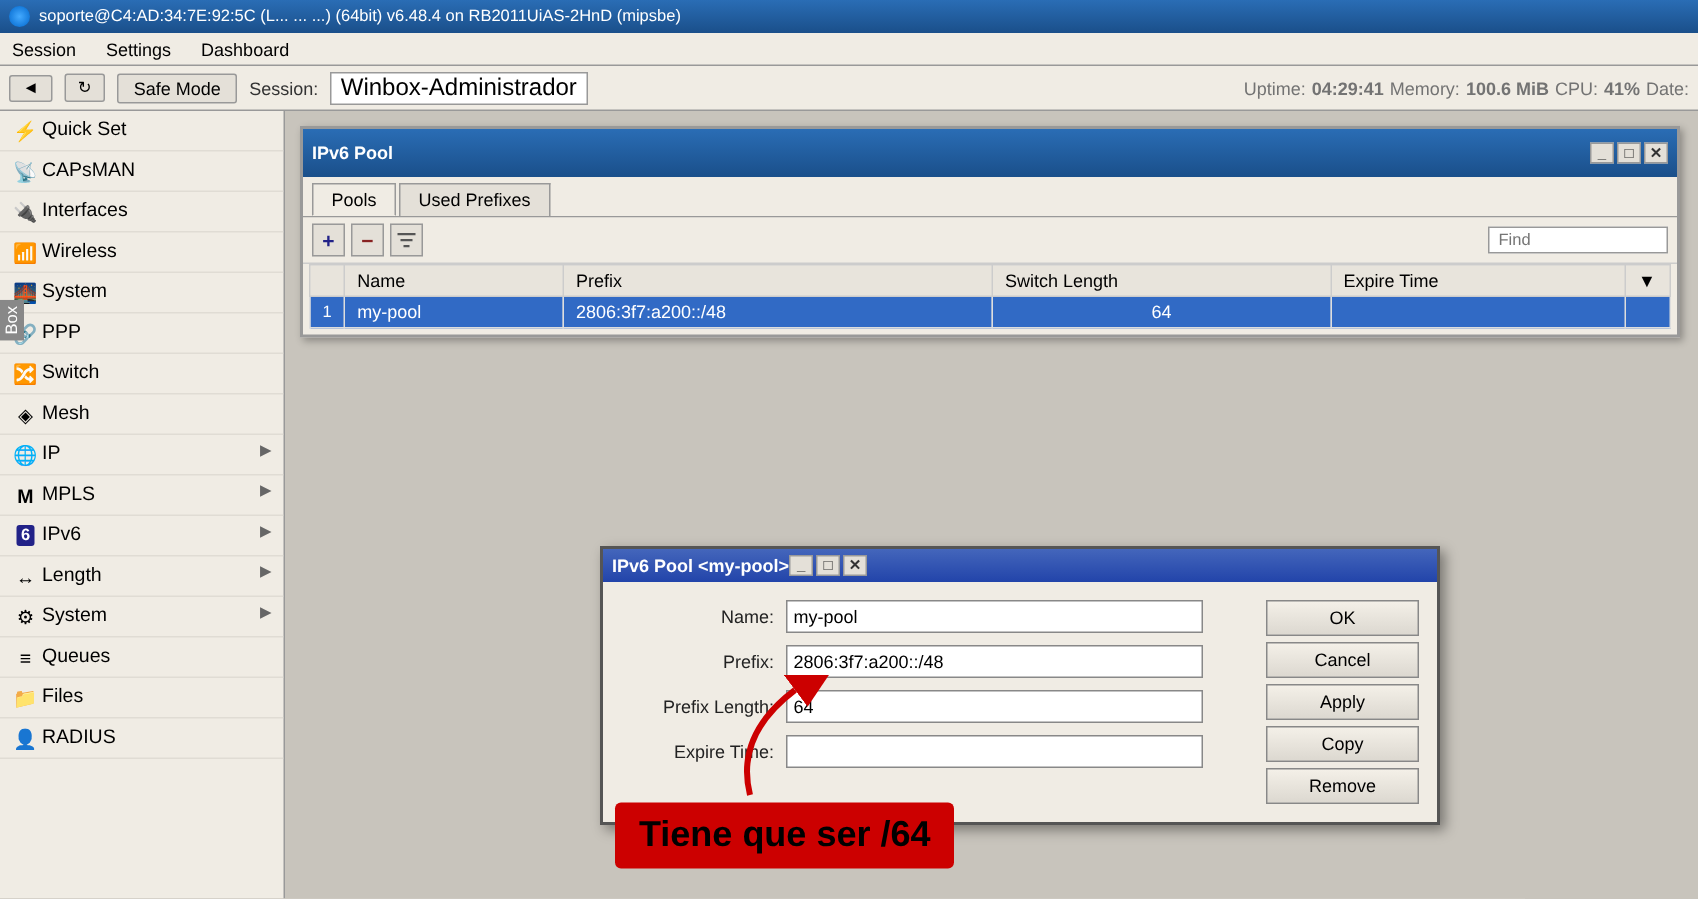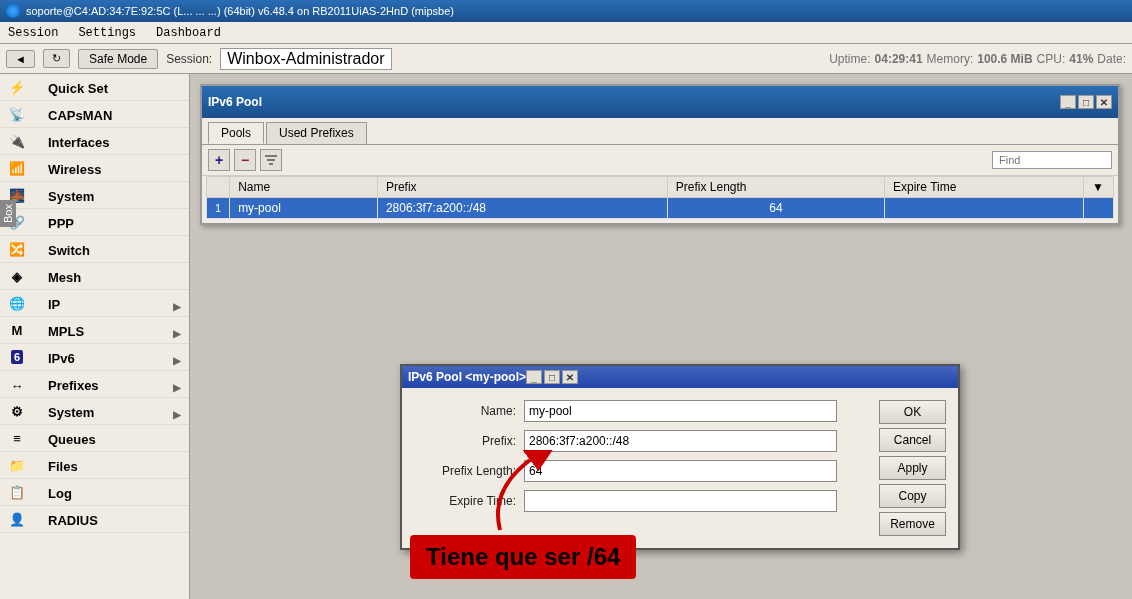--- a/index.html
+++ b/index.html
@@ -5,38 +5,38 @@
     * { box-sizing: border-box; margin: 0; padding: 0; }
     body { font-family: 'Segoe UI', Tahoma, sans-serif; font-size: 12px; background: #d4d0c8; overflow: hidden; width: 1132px; height: 599px; }
 
     
     .title-bar { background: linear-gradient(to bottom, #2a6db5, #1a4f8a); color: white; padding: 3px 6px; display: flex; align-items: center; justify-content: space-between; height: 22px; font-size: 11px; }
     .title-bar-left { display: flex; align-items: center; gap: 6px; }
     .title-bar-icon { width: 14px; height: 14px; background: radial-gradient(circle, #4af, #06c); border-radius: 50%; }
 
     
     .menu-bar { background: #f0ece4; border-bottom: 1px solid #999; padding: 2px 4px; display: flex; gap: 12px; font-size: 12px; height: 22px; align-items: center; }
-    .menu-item { cursor: pointer; padding: 1px 4px; font-family: Liberation Mono, monospace; }
+    .menu-item { cursor: pointer; padding: 1px 4px; }
 
     
     .toolbar { background: #f0ece4; border-bottom: 1px solid #999; padding: 3px 6px; display: flex; align-items: center; gap: 8px; height: 30px; }
     .toolbar-btn { background: #e4e0d8; border: 1px solid #999; border-radius: 2px; padding: 2px 8px; cursor: pointer; font-size: 11px; display: flex; align-items: center; gap: 3px; }
     .safe-mode-btn { background: #e4e0d8; border: 1px solid #999; border-radius: 2px; padding: 2px 10px; font-size: 12px; }
     .session-label { font-size: 12px; color: #333; }
     .session-value { background: white; border: 1px solid #999; padding: 1px 6px; font-size: 16px; min-width: 120px; }
     .toolbar-right { margin-left: auto; font-size: 12px; color: #737373; display: flex; gap: 4px; }
     .toolbar-right span { font-weight: normal; }
     .toolbar-right strong { font-weight: bold; }
 
     
     .main-layout { display: flex; height: calc(599px - 74px); }
 
     
     .sidebar { width: 190px; background: #f0ece4; border-right: 1px solid #999; overflow-y: auto; flex-shrink: 0; }
-    .sidebar-item { display: flex; align-items: flex-end; gap: 22px; padding: 4px 8px; cursor: pointer; font-size: 13px; border-bottom: 1px solid #e0dcd4; font-weight: bold; }
+    .sidebar-item { display: flex; align-items: flex-start; gap: 2px; padding: 4px 8px; cursor: pointer; font-size: 13px; border-bottom: 1px solid #e0dcd4; }
     .sidebar-item.has-arrow { justify-content: space-between; }
     .sidebar-icon { width: 18px; height: 18px; display: flex; align-items: center; justify-content: center; flex-shrink: 0; }
     .sidebar-label { flex: 1; }
     .arrow-right { font-size: 10px; color: #666; }
 
     
     .content-area { flex: 1; background: #c8c4bc; position: relative; overflow: hidden; }
 
     
     .pool-window { position: absolute; top: 10px; left: 10px; width: 920px; background: #f0ece4; border: 2px solid #999; box-shadow: 2px 2px 5px rgba(0,0,0,0.3); }
@@ -66,21 +66,21 @@
 
     
     .pool-dialog { position: absolute; top: 290px; left: 210px; width: 560px; background: #f0ece4; border: 2px solid #555; box-shadow: 3px 3px 8px rgba(0,0,0,0.4); z-index: 100; }
     .dialog-titlebar { background: linear-gradient(to bottom, #4466bb, #2244aa); color: white; padding: 3px 6px; display: flex; align-items: center; height: 22px; font-size: 12px; font-weight: bold; }
     .dialog-body { display: flex; padding: 12px; gap: 10px; }
     .dialog-fields { flex: 1; display: flex; flex-direction: column; gap: 8px; }
     .field-row { display: flex; align-items: center; }
     .field-label { width: 110px; text-align: right; padding-right: 8px; font-size: 12px; color: #222; }
     .field-input { flex: 1; border: 1px solid #888; padding: 2px 4px; font-size: 12px; background: white; height: 22px; }
     .field-input.cursor-active { caret-color: #000; }
-    .dialog-buttons { display: flex; flex-direction: column; gap: 4px; width: 67px; flex-shrink: 0; margin-left: 32px; }
+    .dialog-buttons { display: flex; flex-direction: column; gap: 4px; width: 102px; flex-shrink: 0; margin-left: 32px; }
     .dialog-btn { padding: 4px 0; border: 1px solid #888; background: linear-gradient(to bottom, #f4f0e8, #dcd8d0); cursor: pointer; font-size: 12px; text-align: center; width: 100%; }
     .red-label { background: #cc0000; color: #000000; font-size: 24px; font-weight: bold; padding: 8px 16px; border-radius: 4px; display: inline-block; }
 
     
     .icon-quickset::before { content: "⚡"; }
     .icon-capsman::before { content: "📡"; }
     .icon-interfaces::before { content: "🔌"; }
     .icon-wireless::before { content: "📶"; }
     .icon-bridge::before { content: "🌉"; }
     .icon-ppp::before { content: "🔗"; }
@@ -179,39 +179,35 @@
       <span class="sidebar-label">MPLS</span>
       <span class="arrow-right">▶</span>
     </div>
     <div class="sidebar-item has-arrow">
       <span class="sidebar-icon icon-ipv6"></span>
       <span class="sidebar-label">IPv6</span>
       <span class="arrow-right">▶</span>
     </div>
     <div class="sidebar-item has-arrow">
       <span class="sidebar-icon icon-routing"></span>
-      <span class="sidebar-label">Prefixes</span>
+      <span class="sidebar-label">Length</span>
       <span class="arrow-right">▶</span>
     </div>
     <div class="sidebar-item has-arrow">
       <span class="sidebar-icon icon-system"></span>
       <span class="sidebar-label">System</span>
       <span class="arrow-right">▶</span>
     </div>
     <div class="sidebar-item">
       <span class="sidebar-icon icon-queues"></span>
       <span class="sidebar-label">Queues</span>
     </div>
     <div class="sidebar-item">
       <span class="sidebar-icon icon-files"></span>
       <span class="sidebar-label">Files</span>
-    </div>
-    <div class="sidebar-item">
-      <span class="sidebar-icon icon-log"></span>
-      <span class="sidebar-label">Log</span>
     </div>
     <div class="sidebar-item">
       <span class="sidebar-icon icon-radius"></span>
       <span class="sidebar-label">RADIUS</span>
     </div>
   </div>
 
   <div class="content-area">
 
     <div class="pool-window">
@@ -242,21 +238,21 @@
         <input class="find-input" type="text" placeholder="Find" style="">
       </div>
 
       <div style="padding: 0 4px 4px;">
         <table class="pool-table">
           <thead>
             <tr>
               <th style="width:20px;"></th>
               <th>Name</th>
               <th>Prefix</th>
-              <th>Prefix Length</th>
+              <th>Switch Length</th>
               <th>Expire Time</th>
               <th>▼</th>
             </tr>
           </thead>
           <tbody>
             <tr class="selected">
               <td class="row-num">1</td>
               <td>my-pool</td>
               <td>2806:3f7:a200::/48</td>
               <td style="text-align:center;">64</td>

